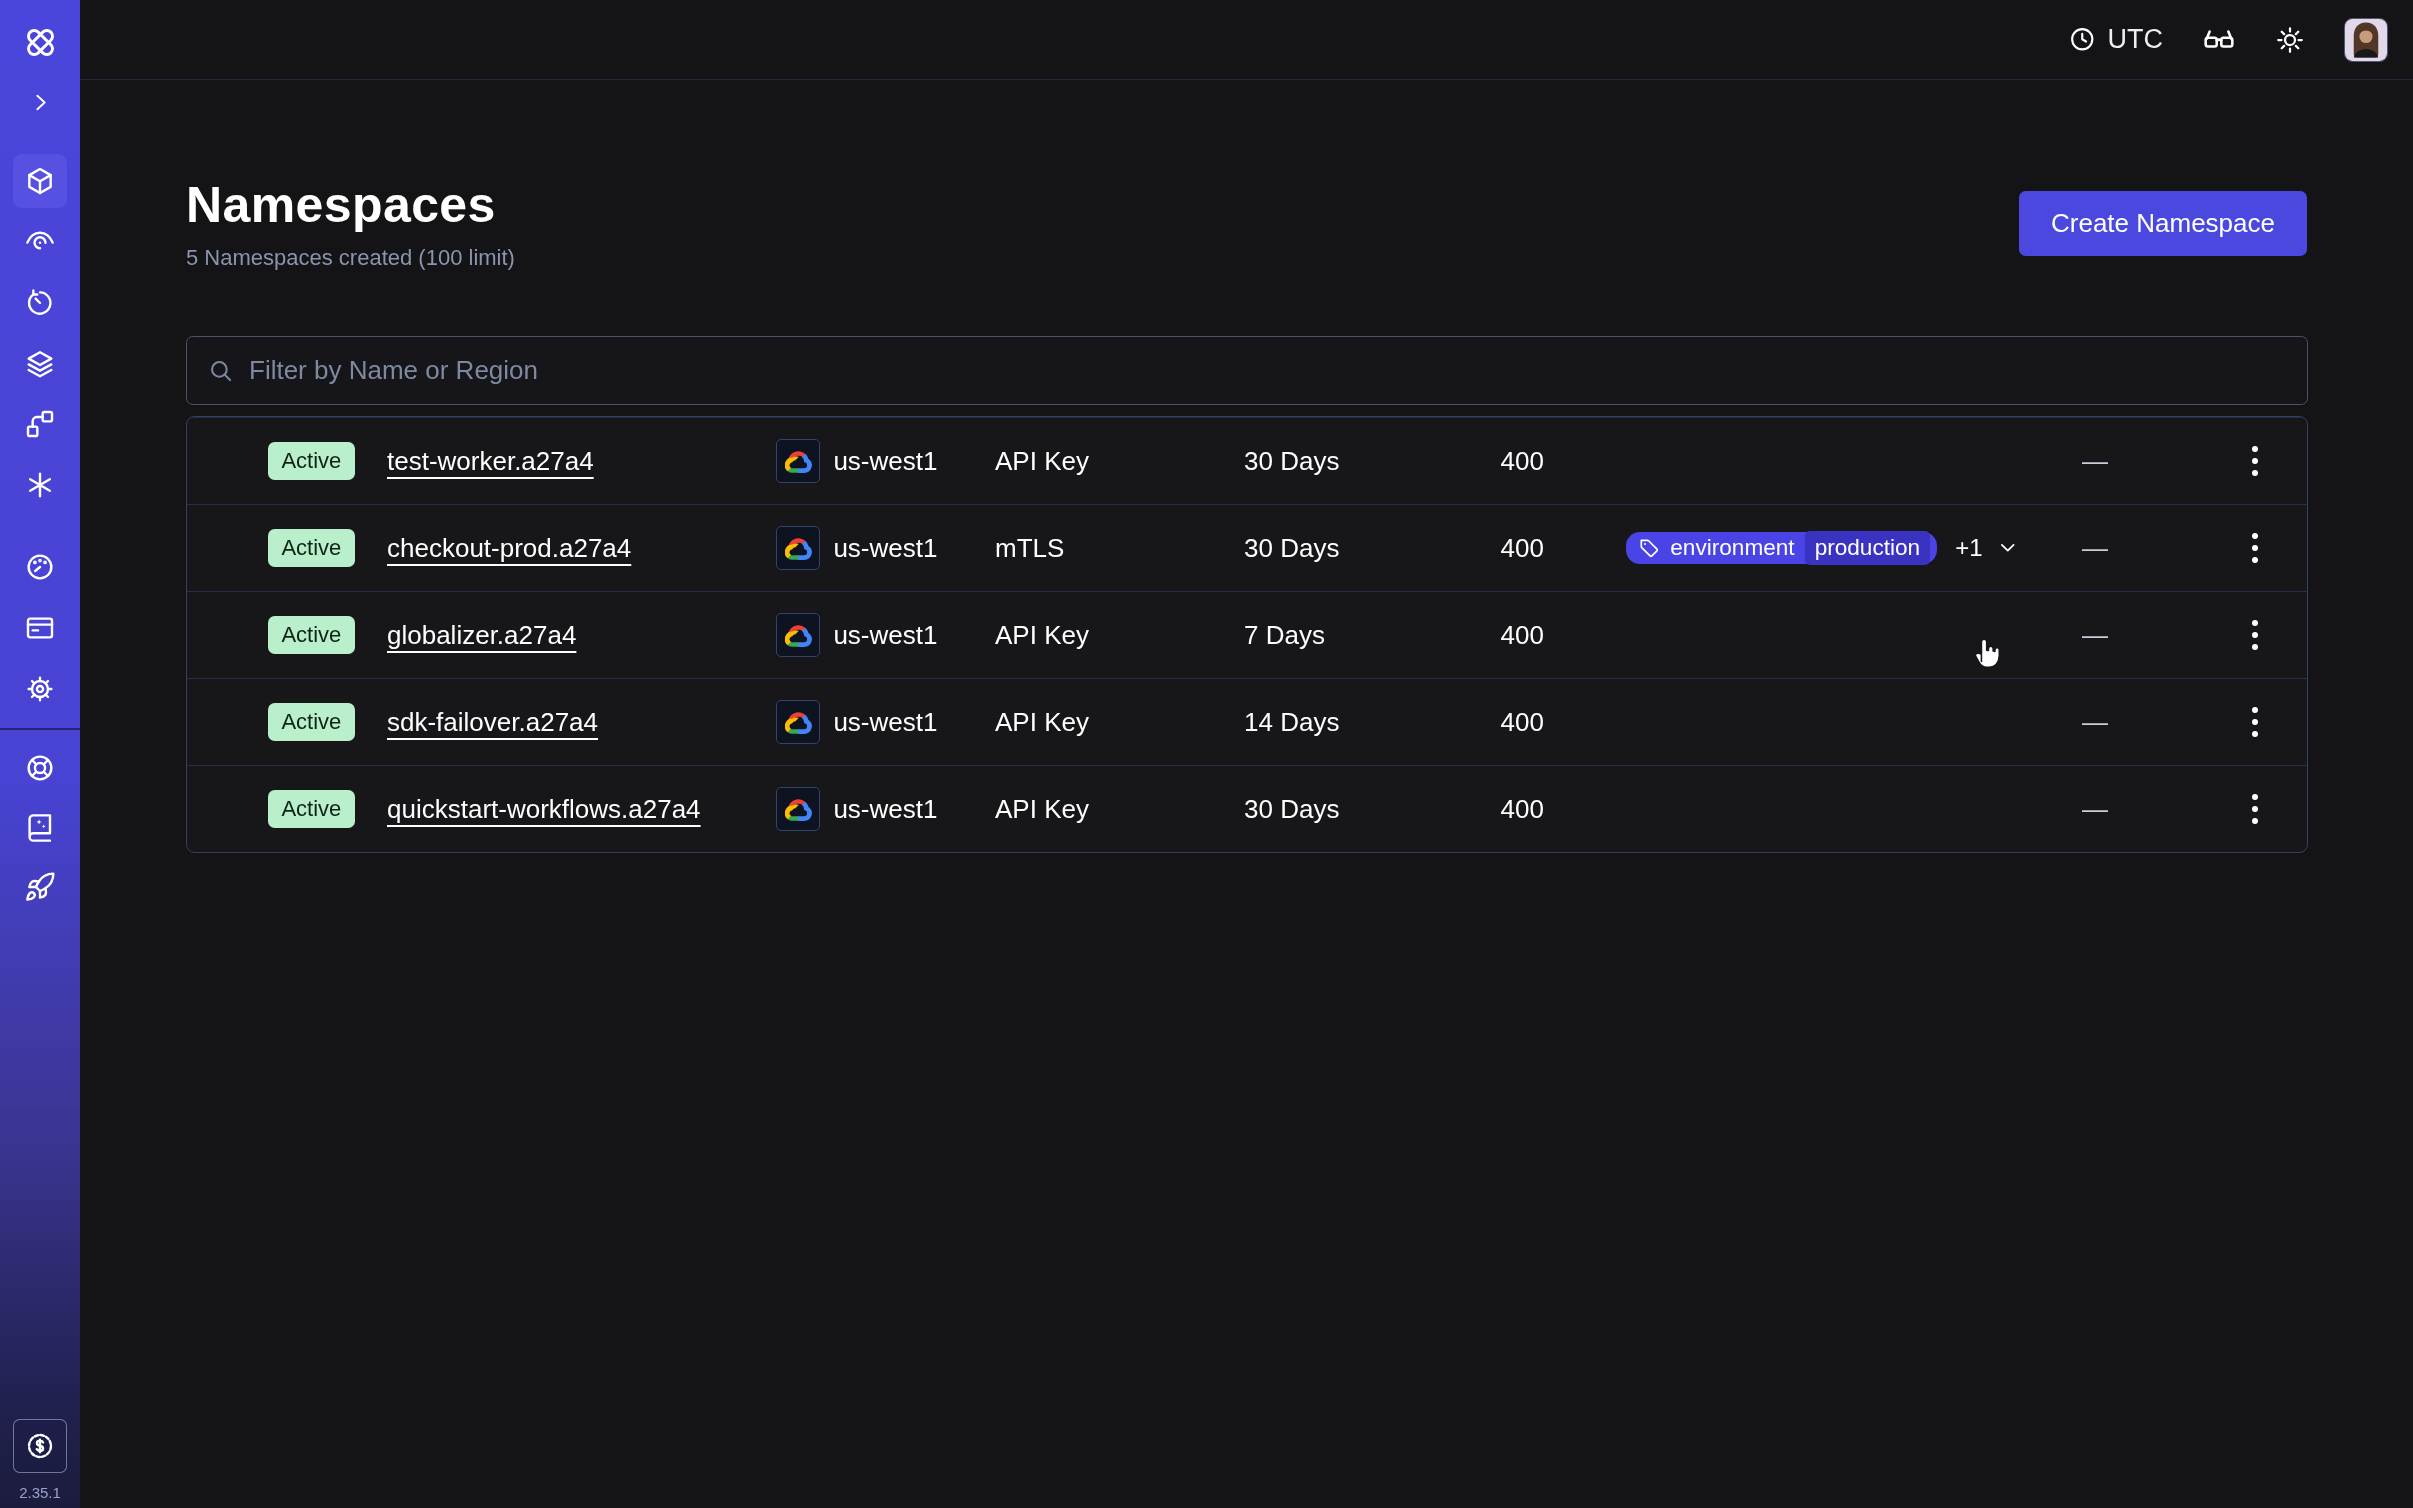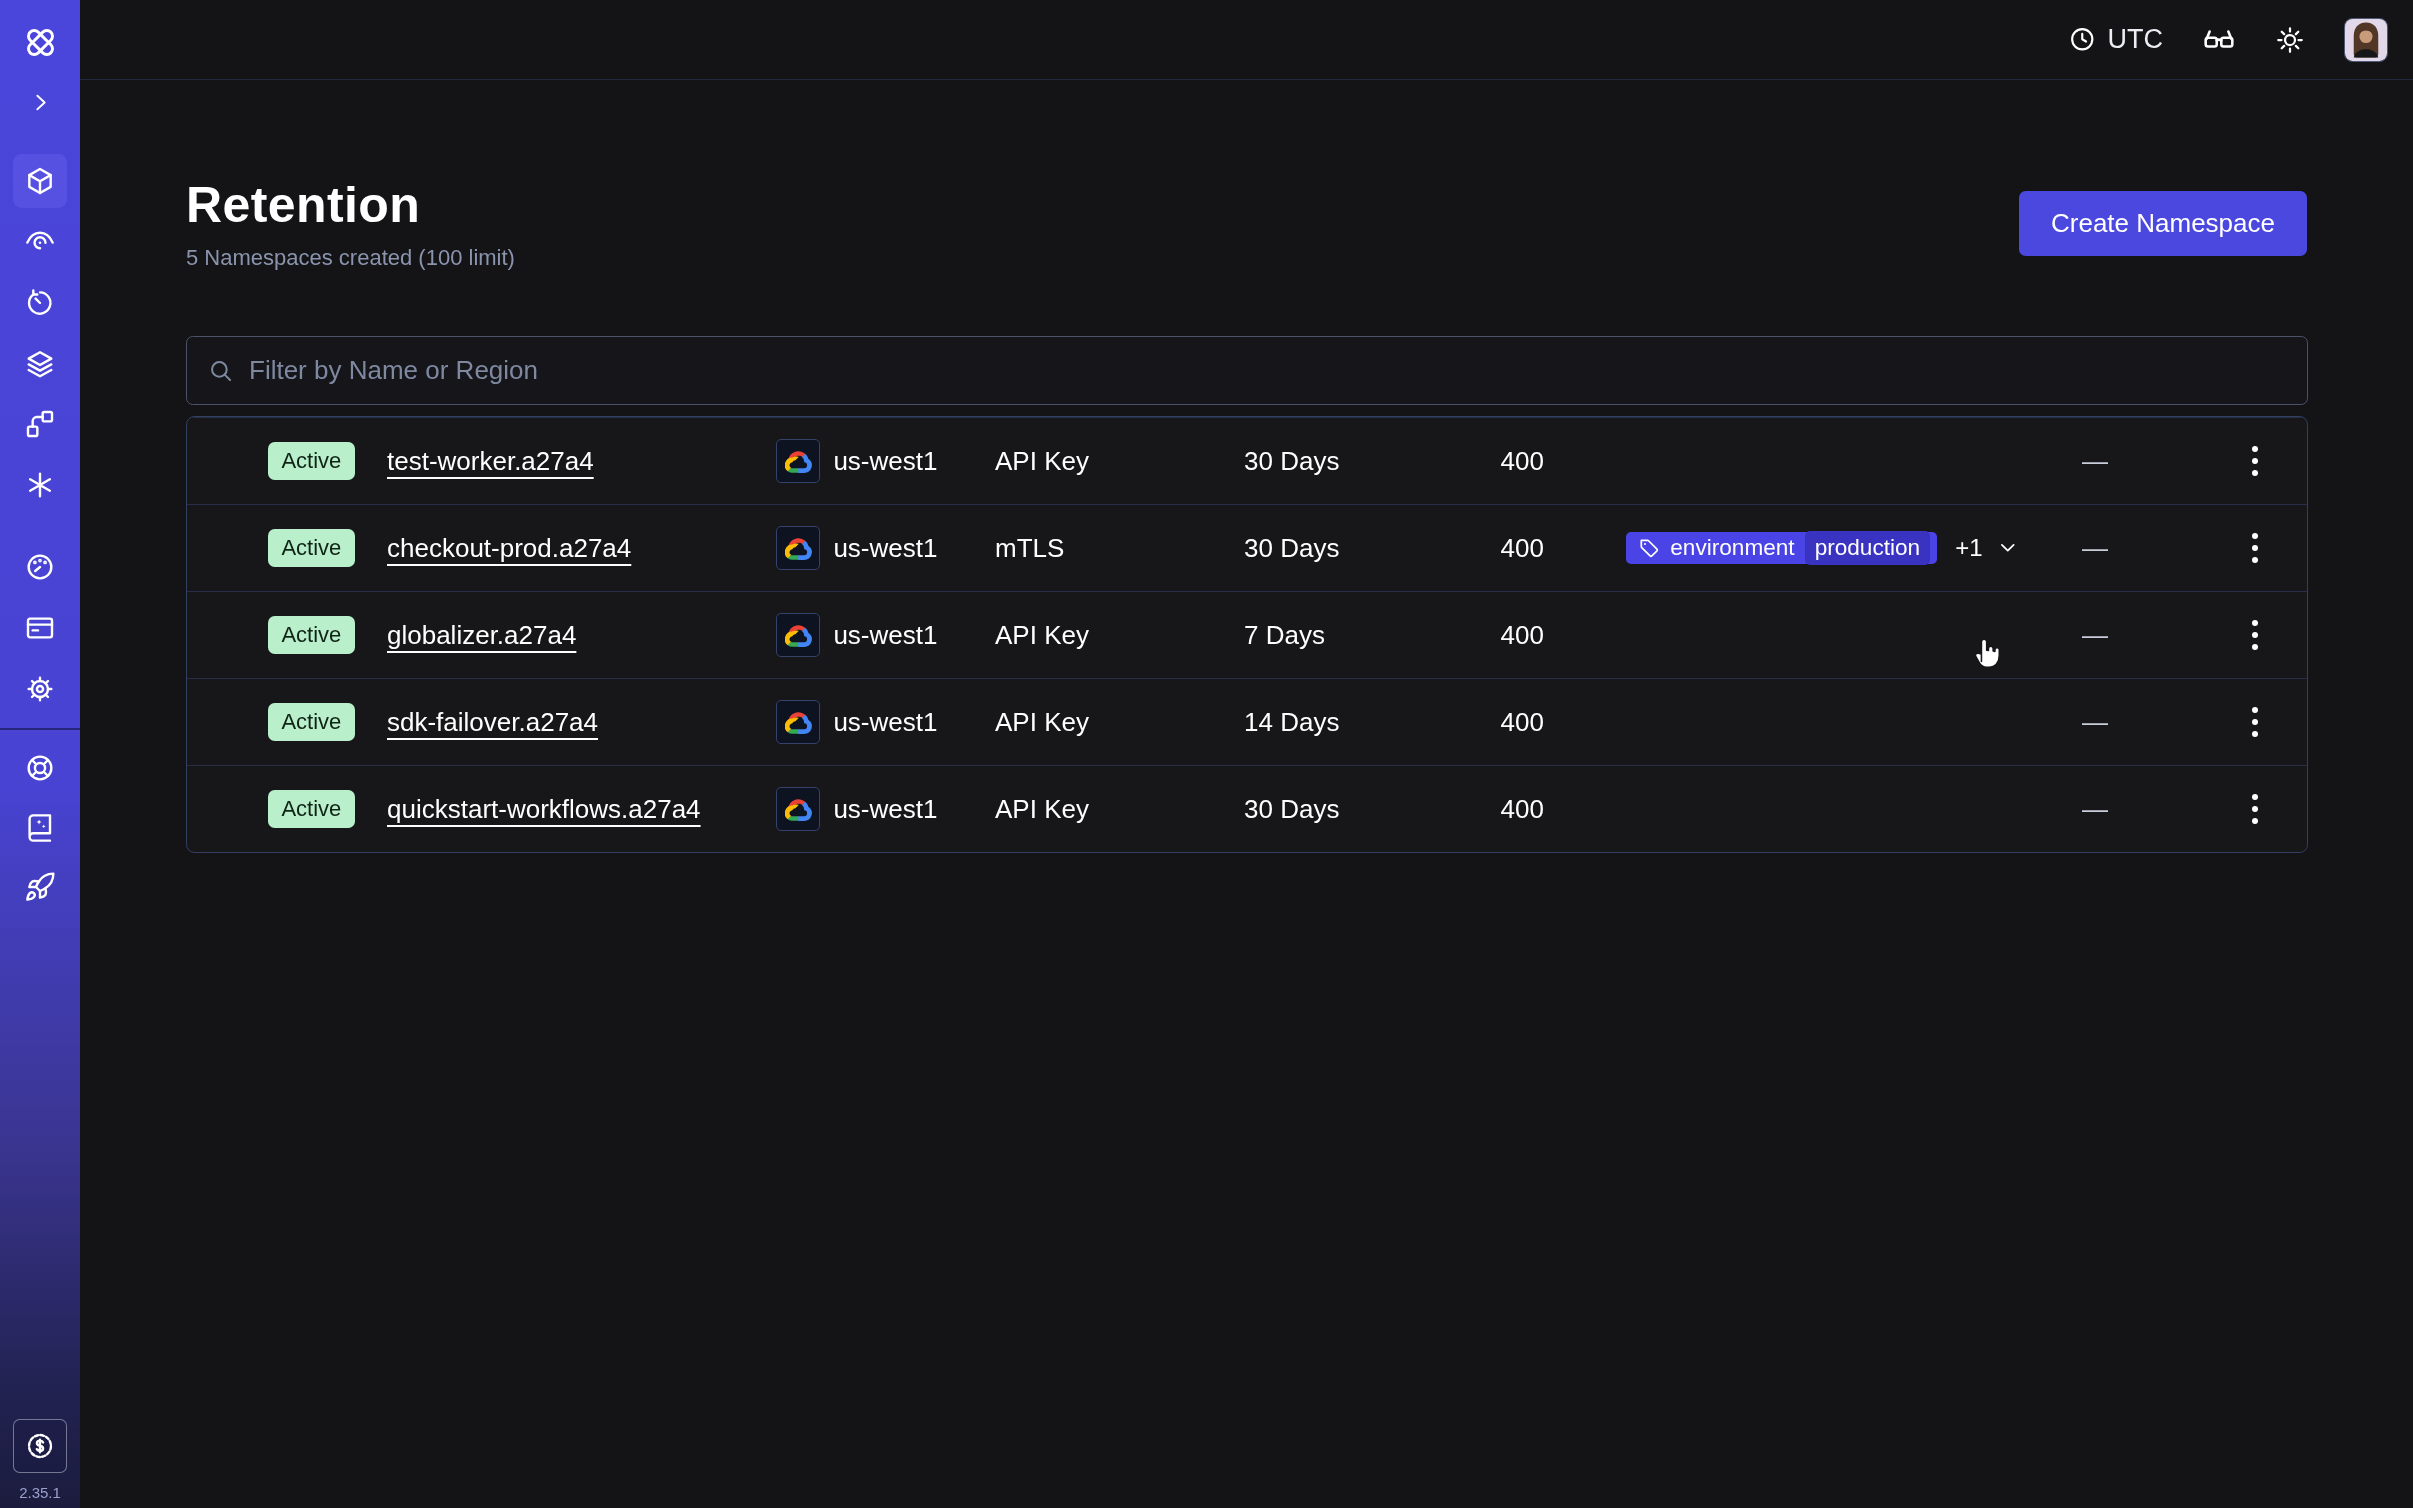--- a/index.html
+++ b/index.html
@@ -63,21 +63,21 @@
   .badge { display:inline-flex; width:fit-content; padding:5.9px 13.4px; border-radius:6.7px;
            background:var(--badge_bg,#b9efca); color:var(--badge_text,#0f2417);
            font-size:22px; font-weight:500;margin-left:39px; }
   .nslink { color:#fff; text-decoration:underline; text-underline-offset:6.7px;
             text-decoration-thickness:1.7px; width:fit-content; cursor:pointer; }
   .regioncell { display:flex; align-items:center; gap:13.4px; }
   .gcpbox { width:44px; height:44px; border:1.7px solid #35426a; border-radius:5px;
             background:#0e1322; display:flex; align-items:center; justify-content:center; }
   .aps { font-family:Liberation Sans, sans-serif; text-align:right; padding-right:82px; font-size:26px; }
   .tagcell { display:flex; align-items:center; gap:18.4px; }
-  .tagchip { height:32px; border-radius:5px; background:var(--tag_bg,#4a43e6);
+  .tagchip { height:32px; border-radius:14px; background:var(--tag_bg,#4a43e6);
              display:inline-flex; align-items:center; gap:10px; padding:0 6.7px 0 11.7px; font-size:22.6px; }
   .taginner { background:var(--tag_inner_bg,#3a33c2); border-radius:5px; padding:4.2px 10px; font-size:22.6px; }
   .tagmore { display:flex; align-items:center; gap:13.4px; font-size:24px; }
   .dash { color:#c9cedb; }
   .kebab { justify-self:center; display:flex; flex-direction:column; gap:5.9px; padding:8.4px; }
   .kebab i { width:5.9px; height:5.9px; border-radius:50%; background:#fff; }
 
   
   .pager { height:95px; border-top:1.7px solid #262e48; display:flex; align-items:center;
            justify-content:space-between; padding:0 52px 0 42px; }
@@ -227,21 +227,21 @@
     <svg viewBox="0 0 48 48">
       <rect width="48" height="48" fill="#e3d7ea"></rect>
       <path d="M24 4c-9 0-14 6.5-14 15v21c0 2 1.5 4 4 4h20c2.5 0 4-2 4-4V19c0-8.5-5-15-14-15z" fill="#523626"></path>
       <circle cx="24" cy="20" r="7.5" fill="#c89b7b"></circle>
       <path d="M16.5 17c1-5 4-7.5 7.5-7.5s6.5 2.5 7.5 7.5c-2-3-4.5-4-7.5-4s-5.5 1-7.5 4z" fill="#523626"></path>
       <path d="M10 44c1.5-6.5 7-9.5 14-9.5s12.5 3 14 9.5z" fill="#17171a"></path>
     </svg>
   </div>
 </header>
 
-<h1 class="page-title">Retention</h1>
+<h1 class="page-title">Namespaces</h1>
 <div class="page-sub">5 Namespaces created (100 limit)</div>
 <button class="create-btn">Create Namespace</button>
 
 <div class="searchbar">
   <svg class="si" width="27" height="27" viewBox="0 0 24 24" style="stroke:#7e89a0">
     <circle cx="11" cy="11" r="6.5"></circle>
       <path d="M15.9 15.9L20.5 20.5"></path>
   </svg>
   <input type="text" placeholder="Filter by Name or Region" style="">
 </div>

